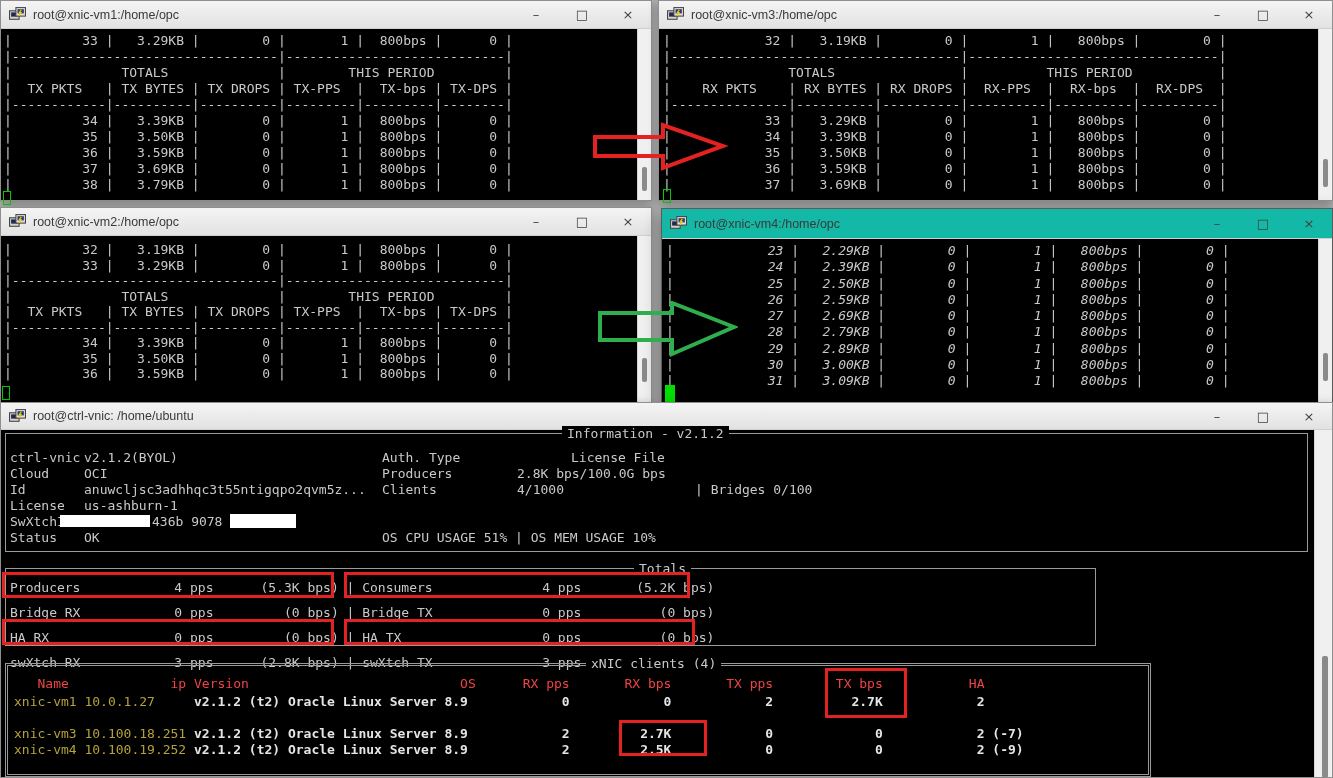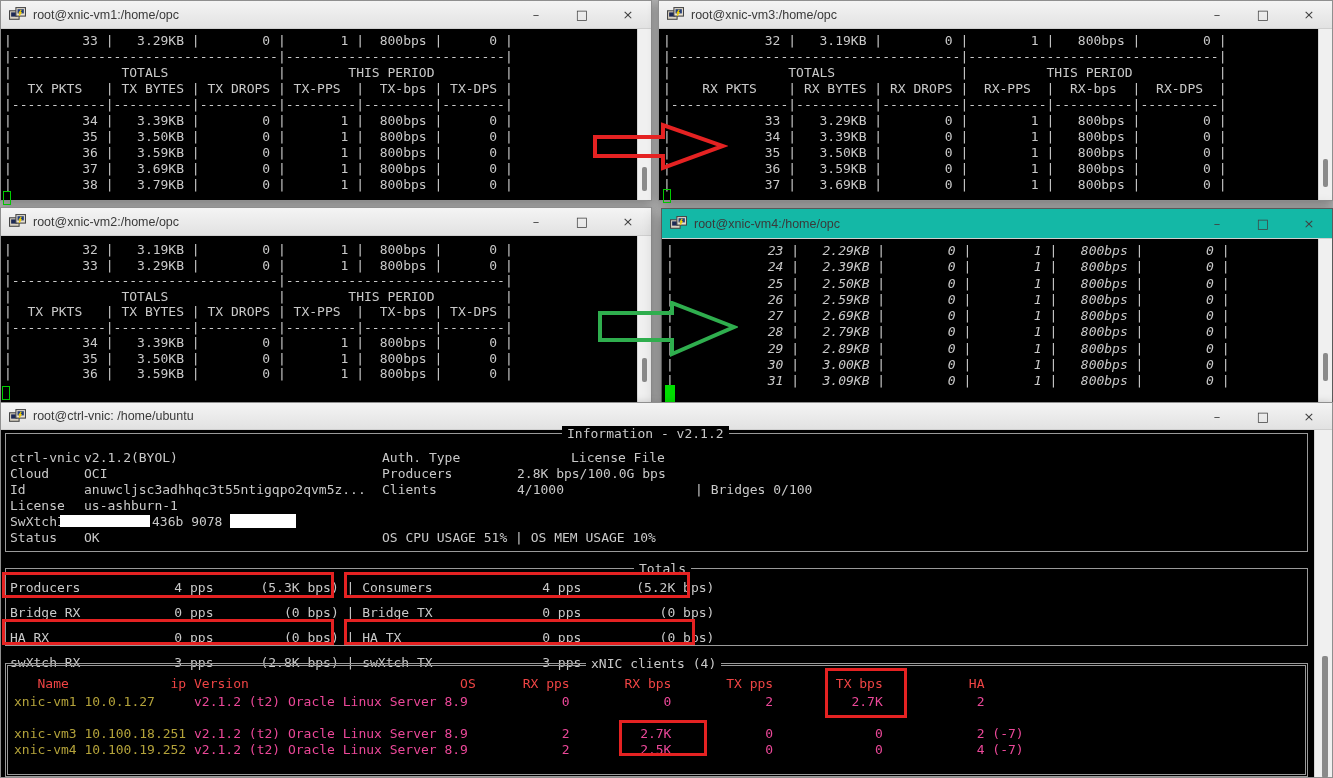--- a/index.html
+++ b/index.html
@@ -39,21 +39,21 @@
   .val { left:78px; }
   .rlab { left:376px; }
   .yellow { color:#b3a23a; }
   .green  { color:#00c400; }
   .cyan   { color:#ef4444; }
   .redact { position:absolute; background:#ffffff; }
 
   .clrow { position:absolute; left:6px; font-family:"DejaVu Sans Mono", monospace;
            font-size:13px; white-space:pre; }
   .clrow .y { color:#b3a23a; }
-  .clrow .w { color:#ec4899; }
+  .clrow .w { color:#e5e5e5;font-weight:bold; }
 
   
   .hl { position:absolute; border:3px solid #e52222; }
   .arrow-svg { position:absolute; }
 </style>
 </head>
 <body>
 
 <div class="desktop">
 
@@ -233,34 +233,34 @@
           <span class="redact" style="left:54px;top:1px;width:90px;height:12px;"></span>
           <span class="redact" style="left:224px;top:0px;width:66px;height:14px;"></span>
         </div>
         <div class="iline" style="top:96px;">
           <span class="lab">Status</span>
           <span class="val green">OK</span>
           <span class="rlab">OS CPU USAGE 51% | OS MEM USAGE 10%</span>
         </div>
       </div>
 
-      <div class="cbox" style="left:4px;top:138px;width:1303px;height:78px;">
+      <div class="cbox" style="left:4px;top:138px;width:1091px;height:78px;">
         <span class="legend" style="left:628px;">Totals</span>
         <pre class="term" style="left:4px;top:6px;line-height:25px;position:absolute;">Producers            4 pps      (5.3K bps) | Consumers              4 pps       (5.2K bps)
 Bridge RX            0 pps         (0 bps) | Bridge TX              0 pps          (0 bps)
 HA RX                0 pps         (0 bps) | HA TX                  0 pps          (0 bps)
 swXtch RX            3 pps      (2.8K bps) | swXtch TX              3 pps       (2.8K bps)</pre>
       </div>
 
-      <div class="cbox double" style="left:4px;top:233px;width:1303px;height:114px;">
+      <div class="cbox double" style="left:4px;top:233px;width:1146px;height:114px;">
         <span class="legend" style="left:578px;top:-10px;">xNIC clients (4)</span>
         <div class="clrow cyan" style="top:10px;">   Name             ip Version                           OS      RX pps       RX bps       TX pps        TX bps           HA</div>
         <div class="clrow" style="top:28px;"><span class="y">xnic-vm1 10.0.1.27     </span><span class="w">v2.1.2 (t2) Oracle Linux Server 8.9            0            0            2          2.7K            2</span></div>
         <div class="clrow" style="top:60px;"><span class="y">xnic-vm3 10.100.18.251 </span><span class="w">v2.1.2 (t2) Oracle Linux Server 8.9            2         2.7K            0             0            2 (-7)</span></div>
-        <div class="clrow" style="top:76px;"><span class="y">xnic-vm4 10.100.19.252 </span><span class="w">v2.1.2 (t2) Oracle Linux Server 8.9            2         2.5K            0             0            4 (-7)</span></div>
+        <div class="clrow" style="top:76px;"><span class="y">xnic-vm4 10.100.19.252 </span><span class="w">v2.1.2 (t2) Oracle Linux Server 8.9            2         2.5K            0             0            2 (-9)</span></div>
       </div>
     </div>
 
     <div class="sb" style="top:27px;bottom:0;width:18px;">
         <div class="thumb" style="left:7px;width:6px;top:226px;height:122px;"></div>
       </div>
   </div>
 
   <svg class="arrow-svg" style="left:593px;top:122px;" width="135" height="50">
     <polygon points="2,15 70,15 70,3 130,24 70,46 70,34 2,34" fill="none" stroke="#e52222" stroke-width="4"></polygon>

